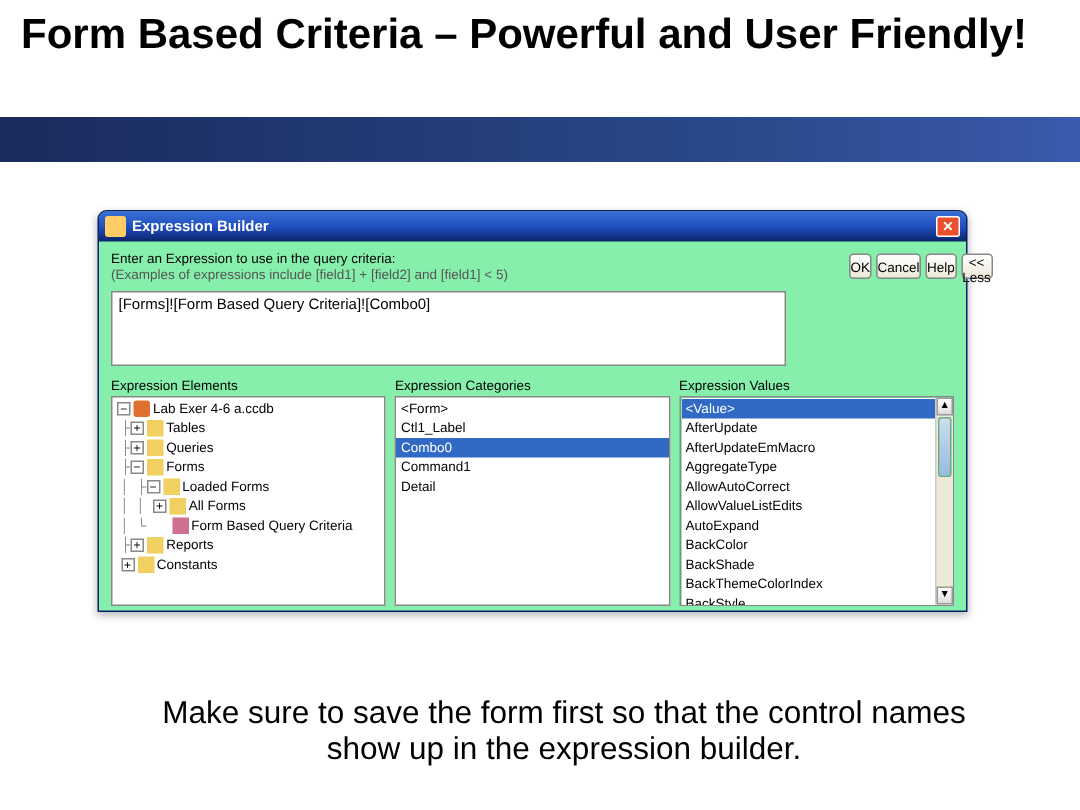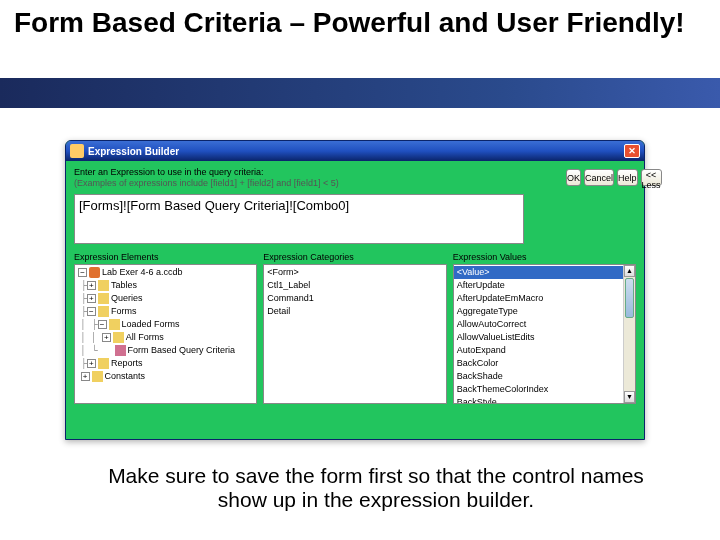--- a/index.html
+++ b/index.html
@@ -9,40 +9,40 @@
   .title-text { position: absolute; top: 8px; left: 14px; font-size: 28px; font-weight: bold; color: #000; line-height: 1.1; }
   .title-band::before {
     content: ""; position: absolute; top: 0; left: 0; right: 0; height: 78px;
     background: #fff; z-index: 0;
   }
   .title-band .title-text { z-index: 1; }
   .underline { position: absolute; top: 78px; left: 0; right: 0; height: 22px;
     background: linear-gradient(to right, #1a2a5c 0%, #2a4a8c 70%, #3a5aac 100%); }
 
   .dialog {
-    position: absolute; top: 140px; left: 65px; width: 580px; height: 300px;
-    background: #22c55e; border: 1px solid #0a246a; border-radius: 6px 6px 0 0;
+    position: absolute; top: 140px; left: 65px; width: 580px; height: 268px;
+    background: #86efac; border: 1px solid #0a246a; border-radius: 6px 6px 0 0;
     box-shadow: 0 2px 6px rgba(0,0,0,0.3);
     font-family: Tahoma, sans-serif; font-size: 9px;
   }
   .titlebar {
     height: 20px; background: linear-gradient(to bottom, #3a6ed5 0%, #2050c0 50%, #0a246a 100%);
     color: #fff; display: flex; align-items: center; padding: 0 4px;
     border-radius: 5px 5px 0 0; font-size: 10px; font-weight: bold;
   }
   .titlebar .icon { width: 14px; height: 14px; background: #ffcc66; margin-right: 4px; border-radius: 2px; }
   .titlebar .spacer { flex: 1; }
   .close-btn { width: 16px; height: 14px; background: #e85030; border: 1px solid #fff; border-radius: 2px;
     display: flex; align-items: center; justify-content: center; color: #fff; font-size: 9px; font-weight: bold; cursor: pointer; }
   .dlg-body { padding: 6px 8px; }
   .prompt { font-size: 9px; color: #000; }
   .prompt2 { font-size: 9px; color: #555; margin-top: 1px; }
   .exprbox {
     margin-top: 6px; width: 450px; height: 50px; background: #fff; border: 1px solid #888;
-    padding: 3px 4px; font-size: 13px;
+    padding: 3px 4px; font-size: 10px;
   }
   .btn-col { position: absolute; top: 28px; right: 8px; width: 70px; display: flex; flex-direction: row; gap: 3px; }
   .btn-col button {
     height: 17px; font-size: 9px; background: linear-gradient(#fff,#ece9d8);
     border: 1px solid #888; border-radius: 3px; cursor: pointer;
   }
   .cols { display: flex; gap: 6px; margin-top: 8px; }
   .col { flex: 1; }
   .col-label { font-size: 9px; margin-bottom: 2px; }
   .listbox { background: #fff; border: 1px solid #888; height: 140px; overflow: auto; font-size: 9px; padding: 1px 0; }
@@ -106,20 +106,21 @@
             <div class="tree-item"><span class="lines">&nbsp;├</span><span class="exp">+</span><span class="ic ic-folder"></span><span>Reports</span></div>
             <div class="tree-item"><span class="lines">&nbsp;</span><span class="exp">+</span><span class="ic ic-folder"></span><span>Constants</span></div>
           </div>
         </div>
 
         <div class="col">
           <div class="col-label">Expression Categories</div>
           <div class="listbox">
             <div class="li">&lt;Form&gt;</div>
             <div class="li">Ctl1_Label</div>
+            <div class="li selected">Combo0</div>
             <div class="li">Command1</div>
             <div class="li">Detail</div>
           </div>
         </div>
 
         <div class="col">
           <div class="col-label">Expression Values</div>
           <div class="listbox col-rel">
             <div class="li selected">&lt;Value&gt;</div>
             <div class="li">AfterUpdate</div>

